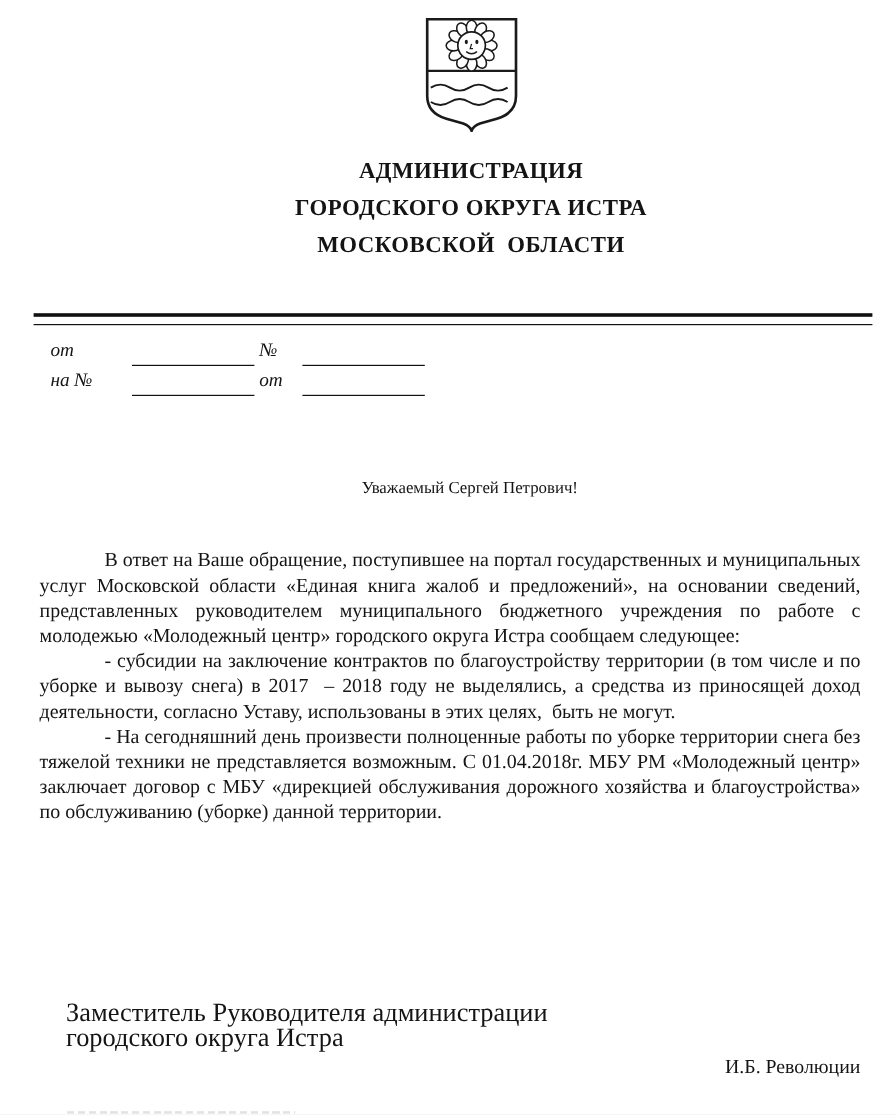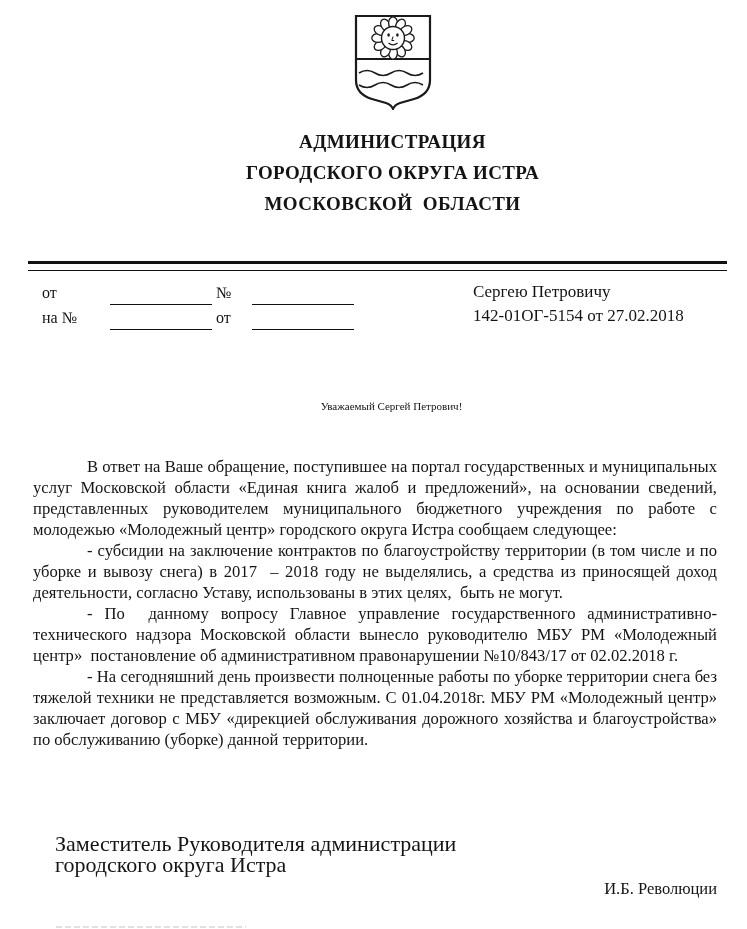--- a/index.html
+++ b/index.html
@@ -20,34 +20,34 @@
   .addr-row{
     position:absolute;top:240px;left:33px;right:29px;
     display:flex;justify-content:space-between;
     font-size:15.5px;
   }
   .rule{
     position:absolute;top:261px;left:28px;right:20px;height:6px;
     border-top:3px solid #111;border-bottom:1px solid #111;
   }
   
-  .ref-section{position:absolute;top:280px;left:42px;right:24px;display:flex;justify-content:space-between;}
+  .ref-section{position:absolute;top:280px;left:42px;right:24px;display:flex;justify-content:space-between;font-style:italic;}
   .ref-grid{
     display:grid;
     grid-template-columns:64px 102px 32px 102px;
     grid-auto-rows:25px;
     column-gap:4px;
     font-size:16px;
     align-items:end;
   }
   .ref-label{padding-bottom:3px;}
   .ref-line{border-bottom:1px solid #111;height:23px;}
   .ref-right{width:250px;font-size:17px;line-height:23.5px;text-align:left;}
   
-  .salutation{position:absolute;top:400px;left:0;right:0;text-align:center;padding-left:36px;font-size:11px;}
+  .salutation{position:absolute;top:400px;left:0;right:0;text-align:center;padding-left:36px;font-size:14px;}
   .body-text{position:absolute;top:446px;left:33px;width:684px;margin-top:10px;}
   .body-text p{
     margin:0;
     font-size:16.6px;line-height:21px;
     text-align:justify;text-indent:54px;
     white-space:pre-wrap;
   }
   .sig-block{position:absolute;top:833px;left:55px;font-size:22px;line-height:21px;}
   .sig-name{position:absolute;top:879px;right:30px;font-size:16.5px;}
   .scan-artifact{
@@ -102,32 +102,27 @@
     <div class="ref-grid">
       <span class="ref-label">от</span>
       <span class="ref-line"></span>
       <span class="ref-label">№</span>
       <span class="ref-line"></span>
       <span class="ref-label">на №</span>
       <span class="ref-line"></span>
       <span class="ref-label">от</span>
       <span class="ref-line"></span>
     </div>
-    <div class="ref-right">
-      <div>Сергею Петровичу</div>
-      <div>142-01ОГ-5154 от 27.02.2018</div>
-    </div>
   </div>
 
   <div class="salutation">Уважаемый Сергей Петрович!</div>
 
   <div class="body-text">
     <p>В ответ на Ваше обращение, поступившее на портал государственных и муниципальных услуг Московской области «Единая книга жалоб и предложений», на основании сведений, представленных руководителем муниципального бюджетного учреждения по работе с молодежью «Молодежный центр» городского округа Истра сообщаем следующее:</p>
     <p>- субсидии на заключение контрактов по благоустройству территории (в том числе и по уборке и вывозу снега) в 2017  – 2018 году не выделялись, а средства из приносящей доход деятельности, согласно Уставу, использованы в этих целях,  быть не могут.</p>
-    <p>- По  данному вопросу Главное управление государственного административно-технического надзора Московской области вынесло руководителю МБУ РМ «Молодежный центр»  постановление об административном правонарушении №10/843/17 от 02.02.2018 г.</p>
     <p>- На сегодняшний день произвести полноценные работы по уборке территории снега без тяжелой техники не представляется возможным. С 01.04.2018г. МБУ РМ «Молодежный центр» заключает договор с МБУ «дирекцией обслуживания дорожного хозяйства и благоустройства» по обслуживанию (уборке) данной территории.</p>
   </div>
 
   <div class="sig-block">
     <div>Заместитель Руководителя администрации</div>
     <div>городского округа Истра</div>
   </div>
   <div class="sig-name">И.Б. Революции</div>
 
   <div class="scan-artifact"></div>

